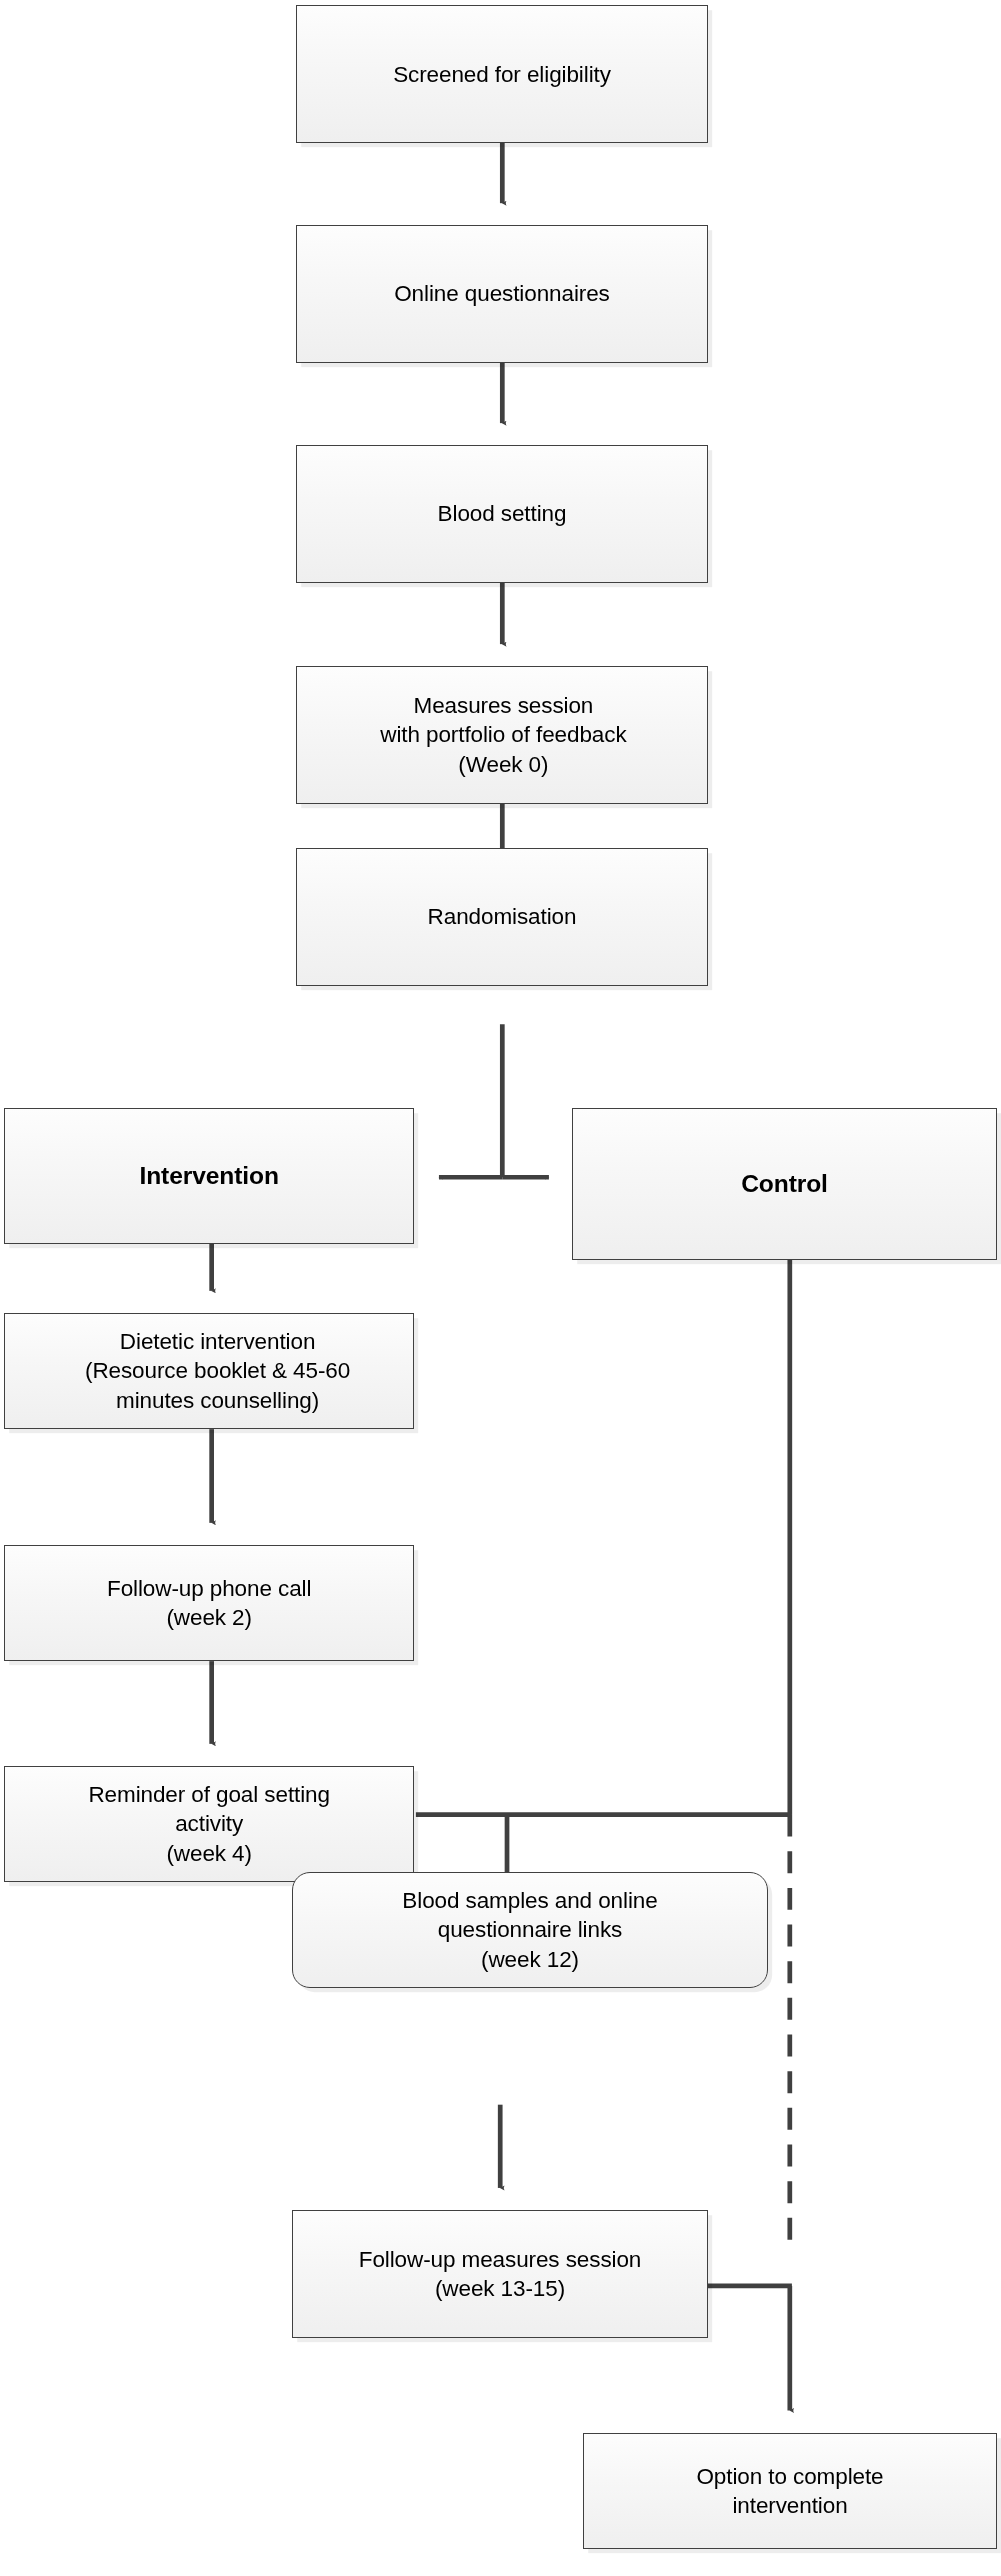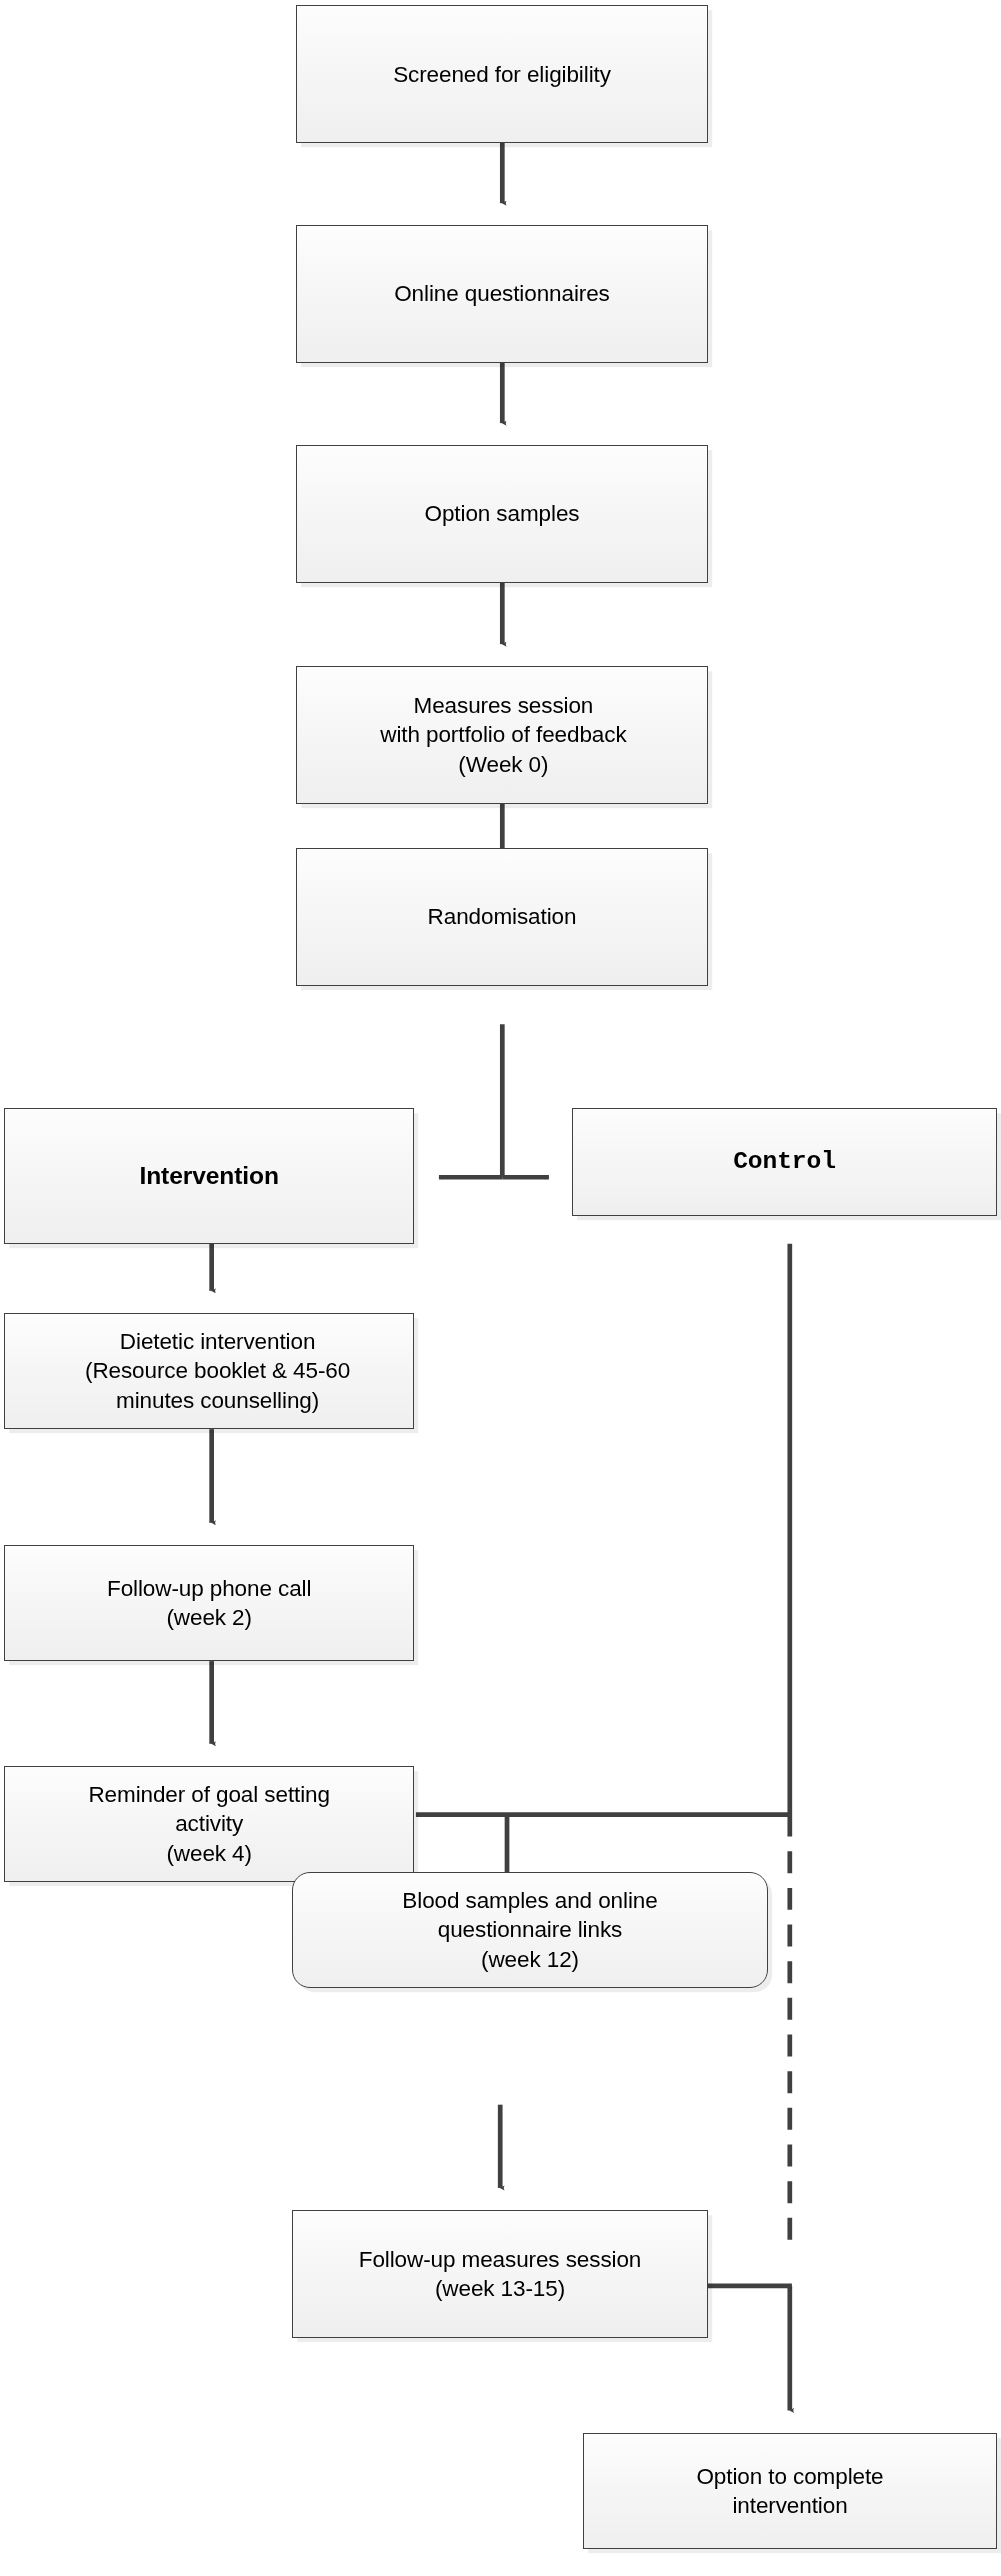--- a/index.html
+++ b/index.html
@@ -101,27 +101,27 @@
       <line x1="1508" y1="3465" x2="1508" y2="4300" stroke-dasharray="42 28"></line>
 
       <line x1="1348" y1="4365" x2="1512" y2="4365"></line>
 
       <line x1="1508" y1="4365" x2="1508" y2="4603" style="marker-end:url(#arrowDown)"></line>
     </g>
   </svg>
 
   <div class="node" style="left: 296px; top: 5.2px; width: 412px; height: 138px;">Screened for eligibility</div>
   <div class="node" style="left: 296px; top: 225px; width: 412px; height: 138px;">Online questionnaires</div>
-  <div class="node" style="left: 296px; top: 445px; width: 412px; height: 138px;">Option samples</div>
+  <div class="node" style="left: 296px; top: 445px; width: 412px; height: 138px;">Blood setting</div>
   <div class="node" style="left: 296px; top: 666px; width: 412px; height: 138px; padding-left: 8px;">Measures session
 with portfolio of  feedback
 (Week 0)</div>
   <div class="node" style="left: 296px; top: 848px; width: 412px; height: 138px;">Randomisation</div>
   <div class="node bold" style="left: 4.2px; top: 1108px; width: 410px; height: 136px;">Intervention</div>
-  <div class="node bold" style="left: 572px; top: 1108px; width: 425px; height: 108px; font-family: Liberation Mono, monospace;">Control</div>
+  <div class="node bold" style="left: 572px; top: 1108px; width: 425px; height: 152px;">Control</div>
   <div class="node" style="left: 4.2px; top: 1313px; width: 410px; height: 116px; padding-left: 22px;">Dietetic intervention
 (Resource booklet &amp; 45-60
 minutes counselling)</div>
   <div class="node" style="left: 4.2px; top: 1545px; width: 410px; height: 116px; text-align: center;">Follow-up phone call
 (week 2)</div>
   <div class="node" style="left: 4.2px; top: 1766px; width: 410px; height: 116px;">Reminder of goal setting
 activity
 (week 4)</div>
   <div class="node" style="left: 292px; top: 1872px; width: 476px; height: 116px; border-radius: 18px;">Blood samples and online
 questionnaire links

